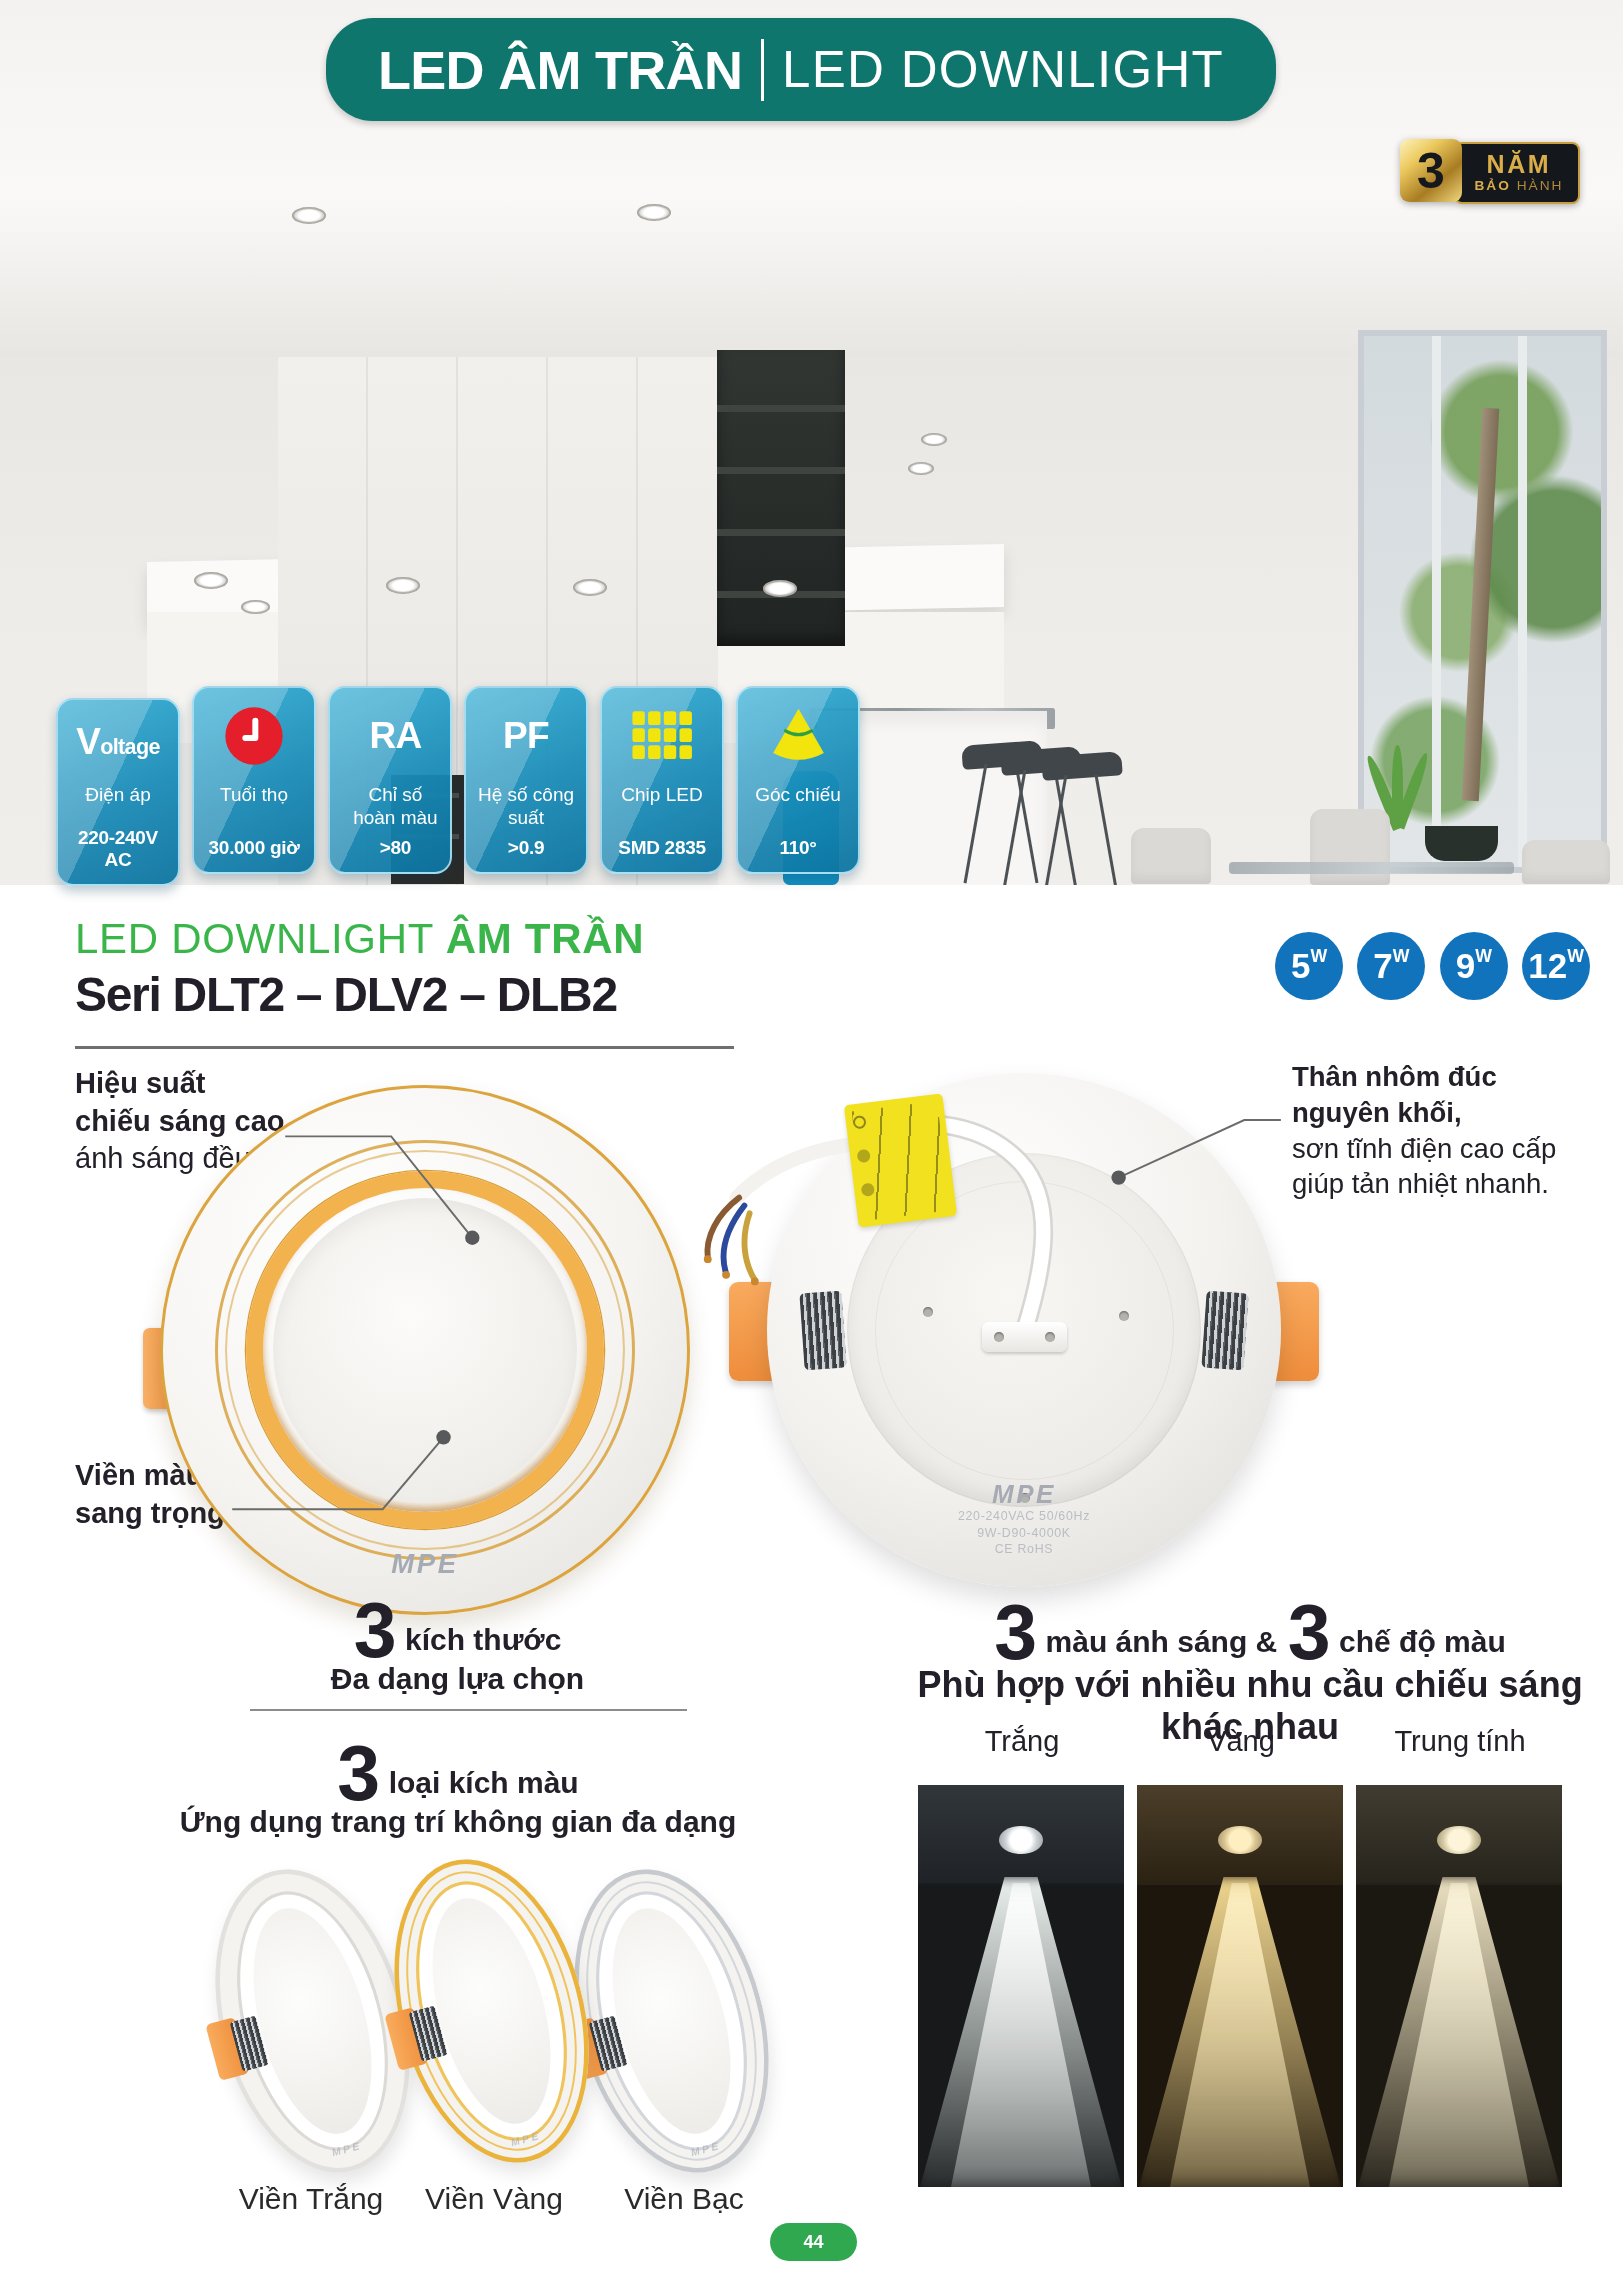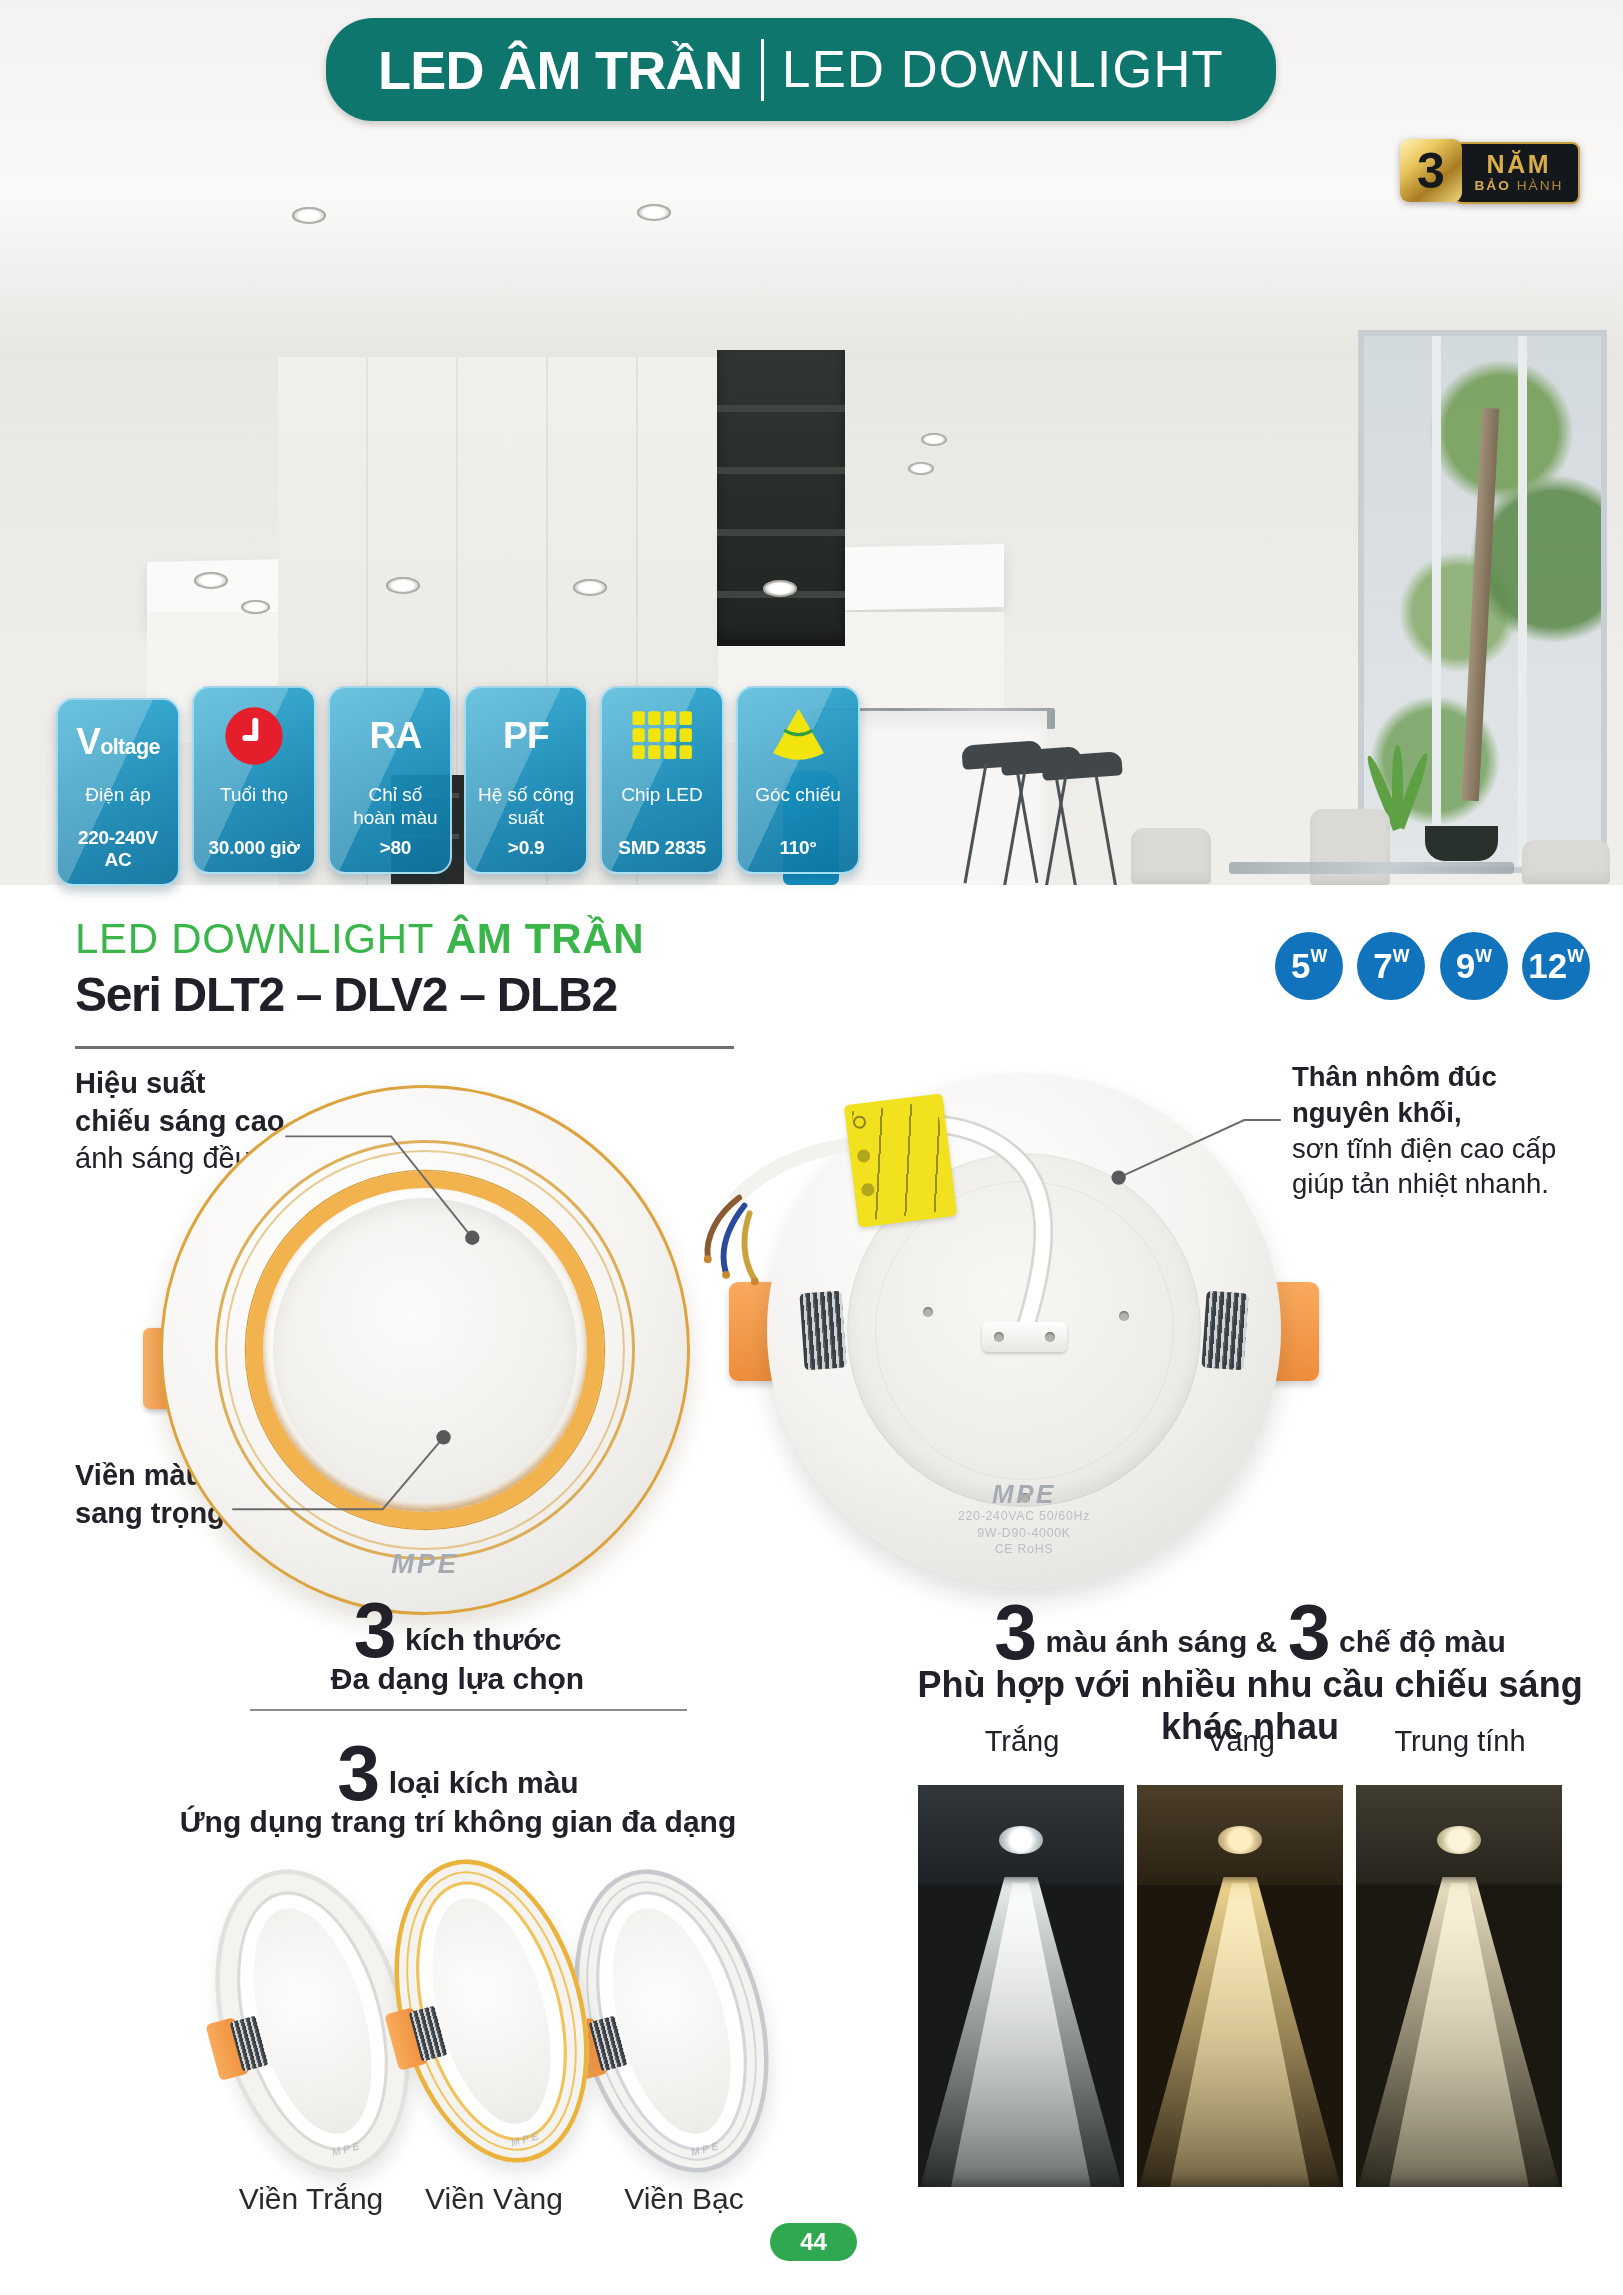--- a/index.html
+++ b/index.html
@@ -191,21 +191,21 @@
   .mode-warm .m-cone{background:linear-gradient(180deg,rgba(246,220,148,0.97),rgba(240,212,140,0.55) 55%,rgba(212,182,112,0.10));}
   .mode-warm .m-core{background:linear-gradient(180deg,rgba(255,242,200,0.95),rgba(246,222,160,0.35));}
   .mode-neutral{background:#1b1812;}
   .mode-neutral .m-ceil{background:linear-gradient(180deg,#403c31,#27241c);}
   .mode-neutral .m-fix{background:radial-gradient(circle,#fdf4da 0 40%,#d6cba6 60%,#998f70 100%);}
   .mode-neutral .m-cone{background:linear-gradient(180deg,rgba(243,232,200,0.97),rgba(236,224,188,0.52) 55%,rgba(206,193,152,0.10));}
   .mode-neutral .m-core{background:linear-gradient(180deg,rgba(252,245,220,0.95),rgba(240,230,195,0.35));}
 
   .page-pill{position:absolute;left:770px;top:2223px;width:87px;height:38px;border-radius:19.6px;
         background:#2fa84f;color:#fff;display:flex;align-items:center;justify-content:center;
-        font-weight:bold;font-size:24px;}
+        font-weight:bold;font-size:18px;}
 </style>
 </head>
 <body>
 
 <div class="page">
 
   <div class="photo">
     <div class="ceiling"></div>
     <div class="soffit"></div>
     <div class="soffit-face"></div>

